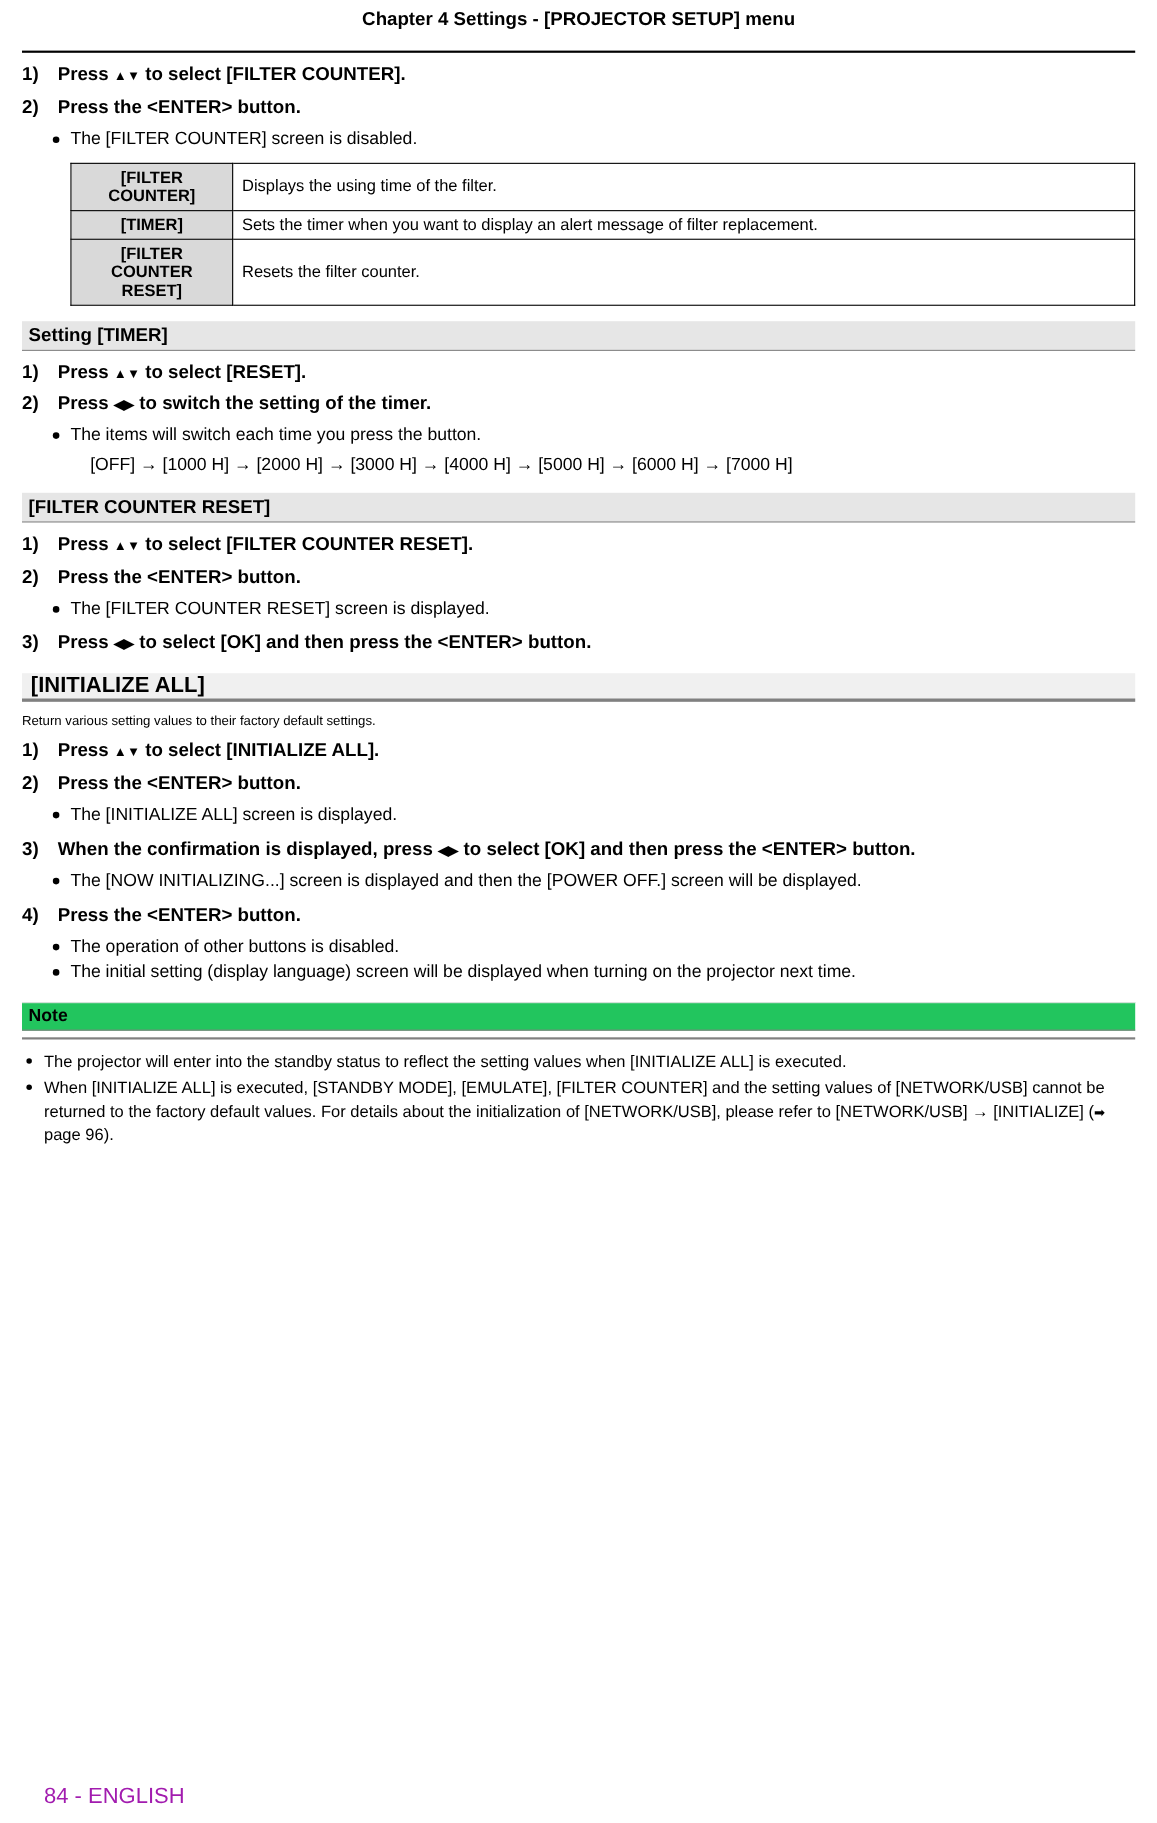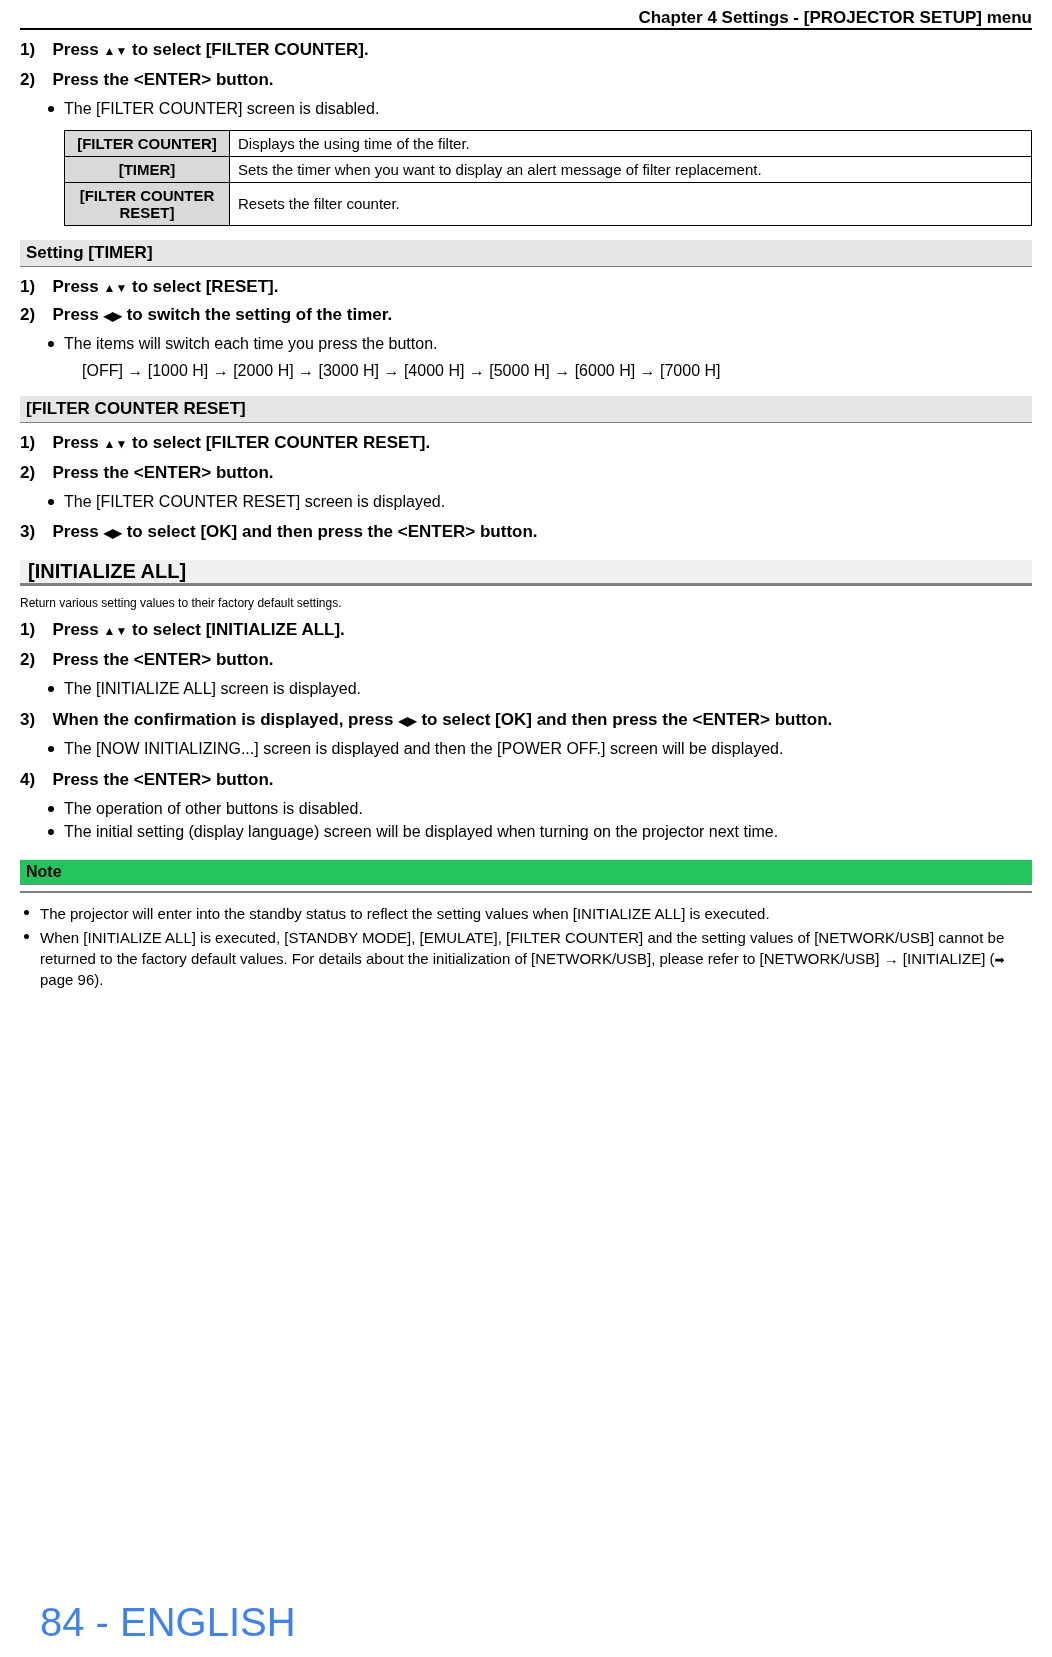--- a/index.html
+++ b/index.html
@@ -9,24 +9,24 @@
     }
     body {
       font-family: Arial, Helvetica, sans-serif;
       font-size: 16px;
       color: #000;
       background: #fff;
       width: 1052px;
       padding: 0 20px;
     }
     .chapter-header {
-      text-align: right;
+      text-align: center;
       font-weight: bold;
       font-size: 17px;
-      padding: 8px 0 0;
+      padding: 8px 0 18px;
       border-bottom: 2px solid #000;
     }
     .step {
       margin: 10px 0 8px 0;
     }
     .step-num {
       display: inline-block;
       font-weight: bold;
       font-size: 17px;
       min-width: 28px;
@@ -94,21 +94,21 @@
       border: 1px solid #000;
       padding: 4px 8px;
       font-size: 15px;
       text-align: left;
       vertical-align: middle;
     }
     table.info-table th {
       background: #d9d9d9;
       font-weight: bold;
       text-align: center;
-      width: 165px;
+      width: 147px;
     }
     .section-heading {
       font-weight: bold;
       font-size: 17px;
       background: linear-gradient(to right, #e6e6e6 0%, #e6e6e6 100%);
       border-bottom: 1px solid #808080;
       padding: 3px 6px;
       margin: 14px 0 10px 0;
     }
     .section-heading-major {
@@ -154,22 +154,22 @@
       top: 7px;
       width: 5px;
       height: 5px;
       background: #000;
       border-radius: 50%;
     }
     .page-footer {
       position: absolute;
       bottom: 12px;
       left: 20px;
-      font-size: 40px;
-      color: #3b82f6;
+      font-size: 20px;
+      color: #a21caf;
     }
     .page-container {
       position: relative;
       min-height: 1657px;
     }
   </style>
 </head>
 <body>
 
 <div class="page-container">

